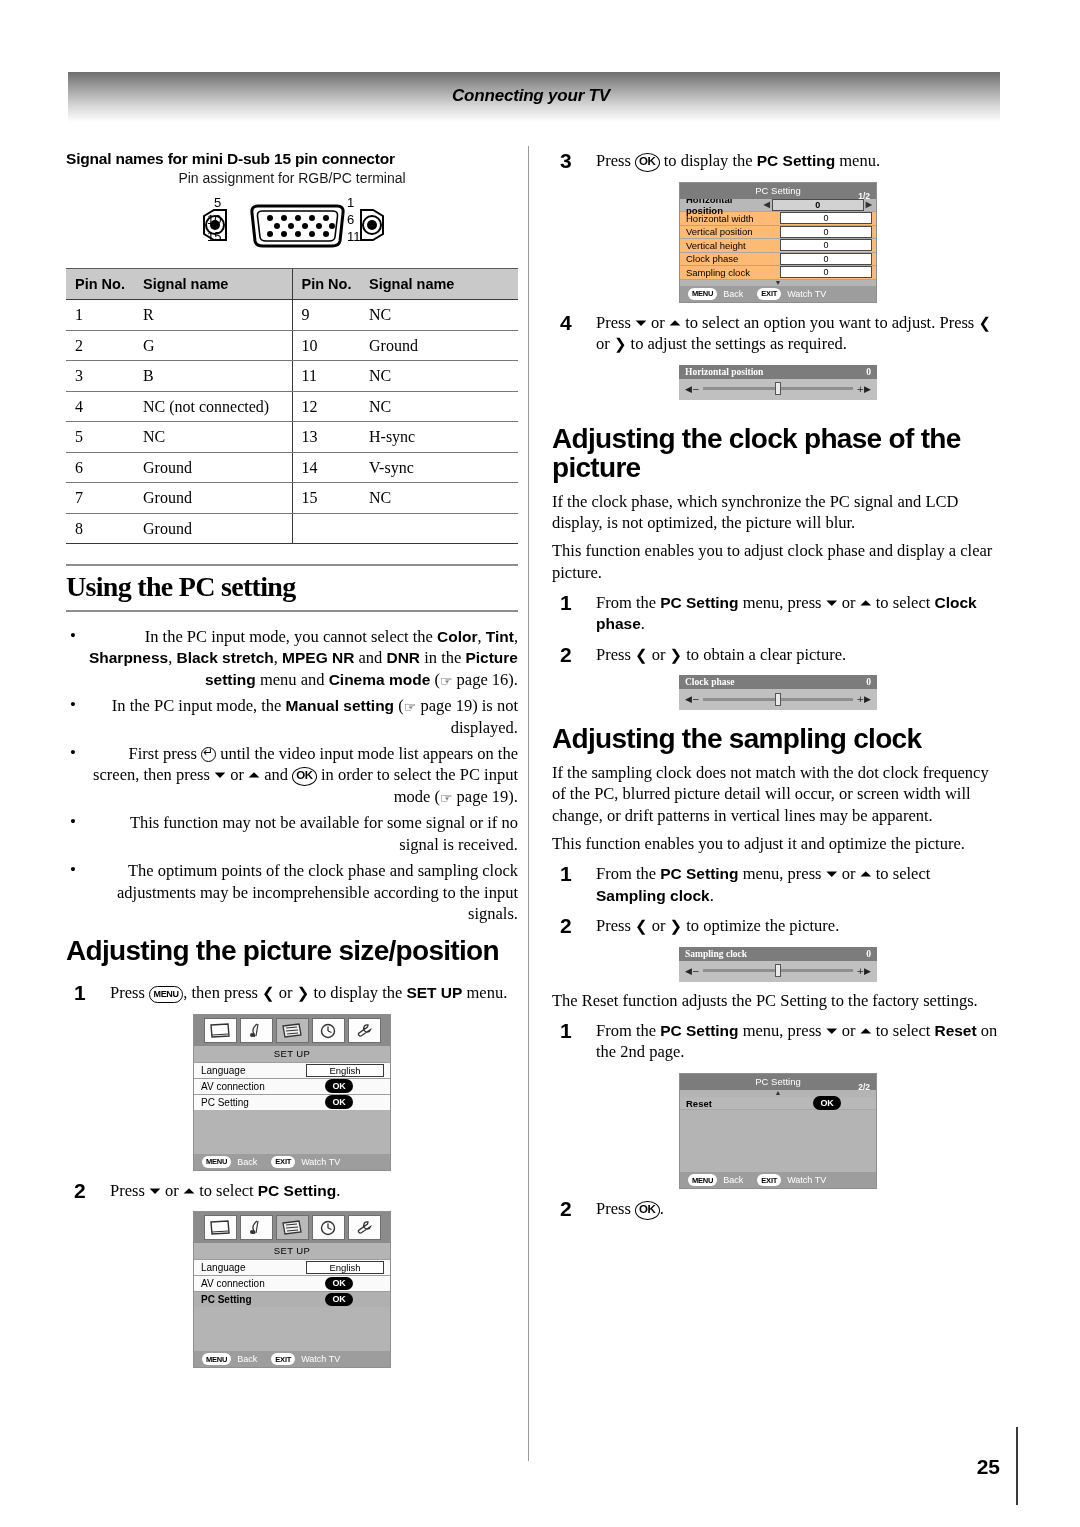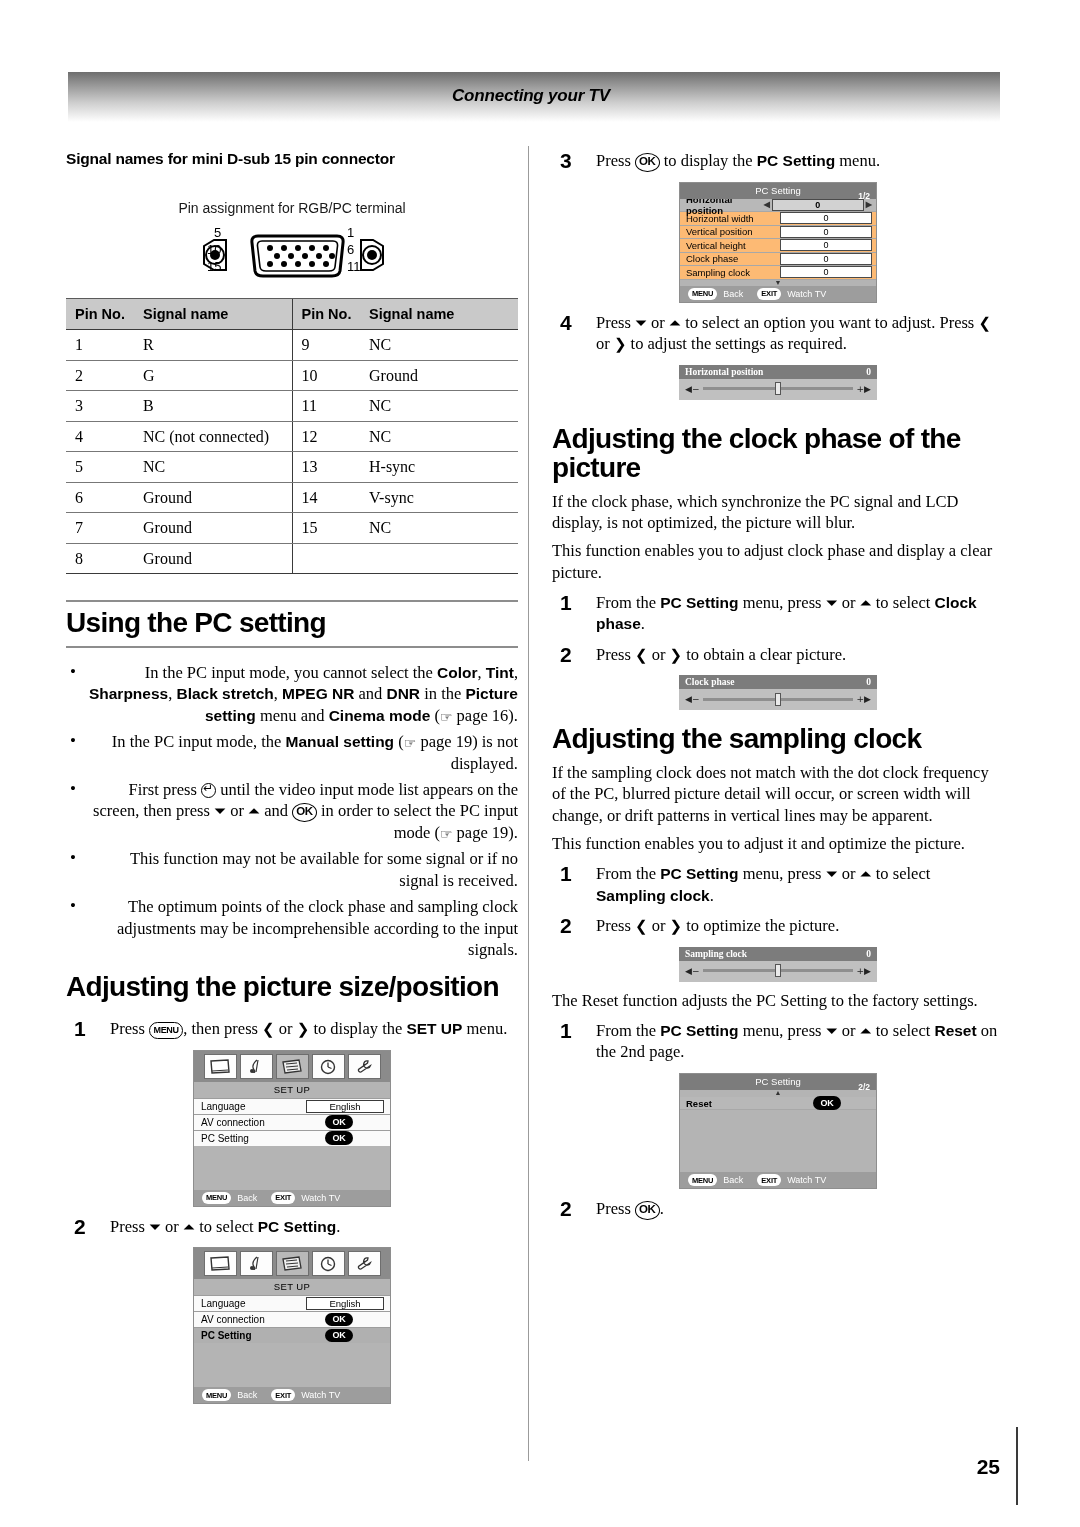--- a/index.html
+++ b/index.html
@@ -39,21 +39,21 @@
   .col-right { left: 552px; width: 452px; }
   .col-divider {
     position: absolute; left: 528px; top: 146px;
     width: 1px; height: 1315px; background: #9b9b9b;
   }
 
   
   h2.sub-head {
     font-family: "Liberation Sans", sans-serif;
     font-weight: bold; font-size: 15.5px;
-    margin: 0 0 32px 0; letter-spacing: -0.2px;
+    margin: 0 0 2px 0; letter-spacing: -0.2px;
   }
   h1.big-head {
     font-family: "Liberation Sans", sans-serif;
     font-weight: bold; font-size: 28px;
     letter-spacing: -0.7px;
     margin: 0; padding: 6px 0 8px 0;
     line-height: 1.06;
   }
   h1.ruled {
     border-top: 2px solid #8d8d8d;
@@ -352,21 +352,21 @@
           </tr>
           <tr>
             <td class="cell-pin">8</td>
             <td class="cell-sig">Ground</td>
             <td class="cell-pin vsep"></td>
             <td class="cell-sig"></td>
           </tr>
         </tbody>
     </table>
 
-    <h1 class="big-head ruled" style="margin-top:26px;">Using the PC setting</h1>
+    <h1 class="big-head ruled" style="margin-top:20px;font-family:Liberation Serif, serif;">Using the PC setting</h1>
 
     <ul class="bullets">
       <li>In the PC input mode, you cannot select the <span class="b">Color</span>, <span class="b">Tint</span>, <span class="b">Sharpness</span>, <span class="b">Black stretch</span>, <span class="b">MPEG NR</span> and <span class="b">DNR</span> in the <span class="b">Picture setting</span> menu and <span class="b">Cinema mode</span> (<span class="hand">☞</span> page 16).</li>
       <li>In the PC input mode, the <span class="b">Manual setting</span> (<span class="hand">☞</span> page 19) is not displayed.</li>
       <li>First press <span class="key-input"></span> until the video input mode list appears on the screen, then press <span class="arw">⏷</span> or <span class="arw">⏶</span> and <span class="key-ok">OK</span> in order to select the PC input mode (<span class="hand">☞</span> page 19).</li>
       <li>This function may not be available for some signal or if no signal is received.</li>
       <li>The optimum points of the clock phase and sampling clock adjustments may be incomprehensible according to the input signals.</li>
     </ul>
 
     <h1 class="big-head" style="">Adjusting the picture size/position</h1>

